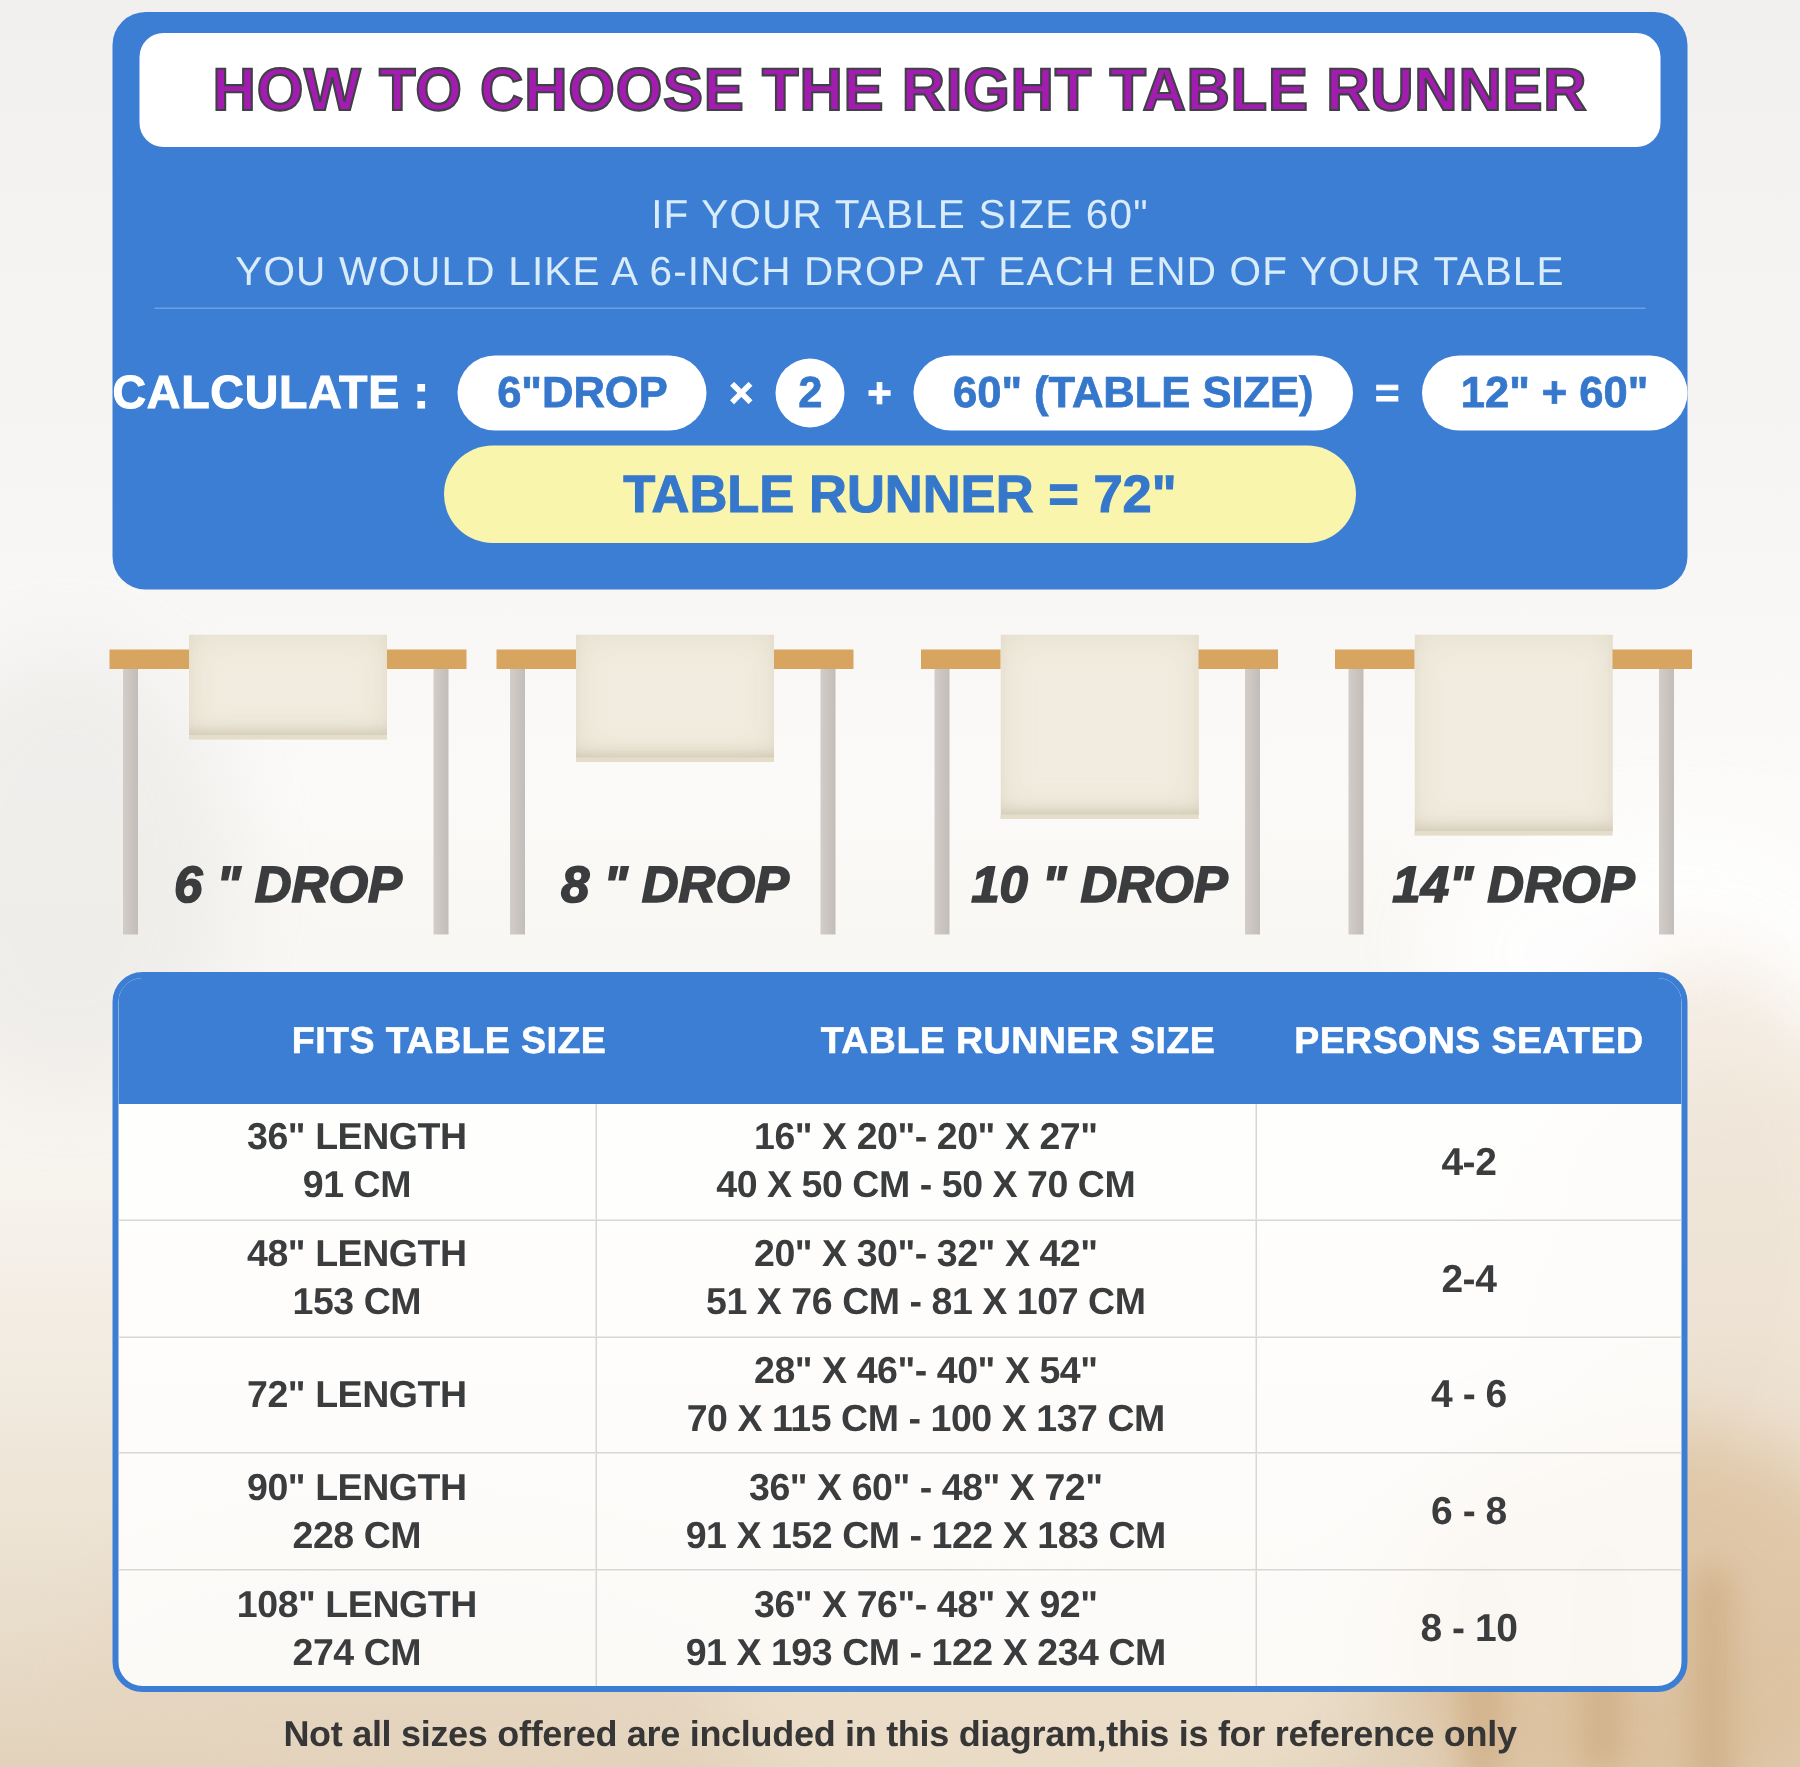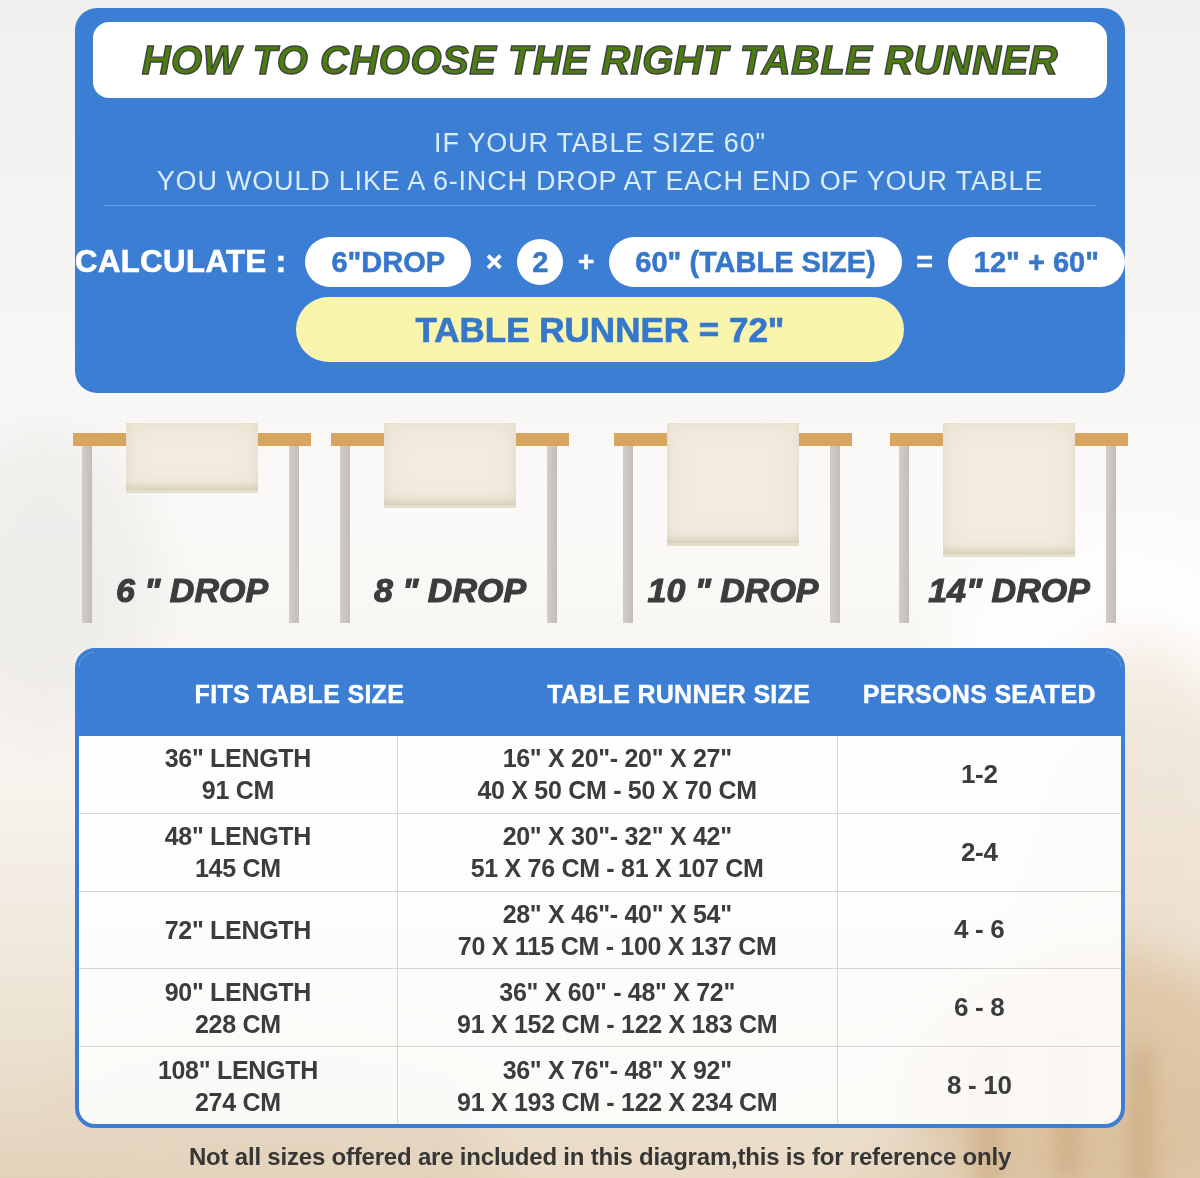--- a/index.html
+++ b/index.html
@@ -21,21 +21,21 @@
   .s1 { left:975px;  top:1040px; }
   .s2 { left:1055px; top:1030px; }
   .s3 { left:1128px; top:1045px; }
 
   
   .top-panel { position:absolute; left:75px; top:8px; width:1050px; height:385px;
                background:#3d7ed5; border-radius:22px; }
   .title-banner { position:absolute; left:18px; right:18px; top:14px; height:76px;
                   background:#ffffff; border-radius:16px;
                   display:flex; align-items:center; justify-content:center; }
-  .page-title { font-size:40px; font-weight:800; font-style:italic; color:#4d7c0f;
+  .page-title { font-size:40px; font-weight:800; color:#a21caf;
                 letter-spacing:.5px; white-space:nowrap; -webkit-text-stroke:1.4px #3f4144; }
   .subtitle { position:absolute; left:0; right:0; text-align:center; color:#d8ecfa;
               font-size:27px; letter-spacing:.8px; }
   .sub1 { top:120px; }
   .sub2 { top:158px; }
   .panel-divider { position:absolute; left:28px; right:28px; top:197px; height:1px;
                    background:rgba(255,255,255,.25); }
 
   .calc-row { position:absolute; left:0; right:0; top:228px; height:52px;
               display:flex; align-items:center; justify-content:space-between; gap:9px; }
@@ -173,28 +173,28 @@
       <div class="srow">
         <div class="cell c1">
           <span>36" LENGTH</span>
           <span>91 CM</span>
         </div>
         <div class="cell c2">
           <span>16" X 20"- 20" X 27"</span>
           <span>40 X 50 CM - 50 X 70 CM</span>
         </div>
         <div class="cell c3 persons">
-          <span>1-2</span>
+          <span>4-2</span>
         </div>
       </div>
 
       <div class="srow">
         <div class="cell c1">
           <span>48" LENGTH</span>
-          <span>145 CM</span>
+          <span>153 CM</span>
         </div>
         <div class="cell c2">
           <span>20" X 30"- 32" X 42"</span>
           <span>51 X 76 CM - 81 X 107 CM</span>
         </div>
         <div class="cell c3 persons">
           <span>2-4</span>
         </div>
       </div>
 

